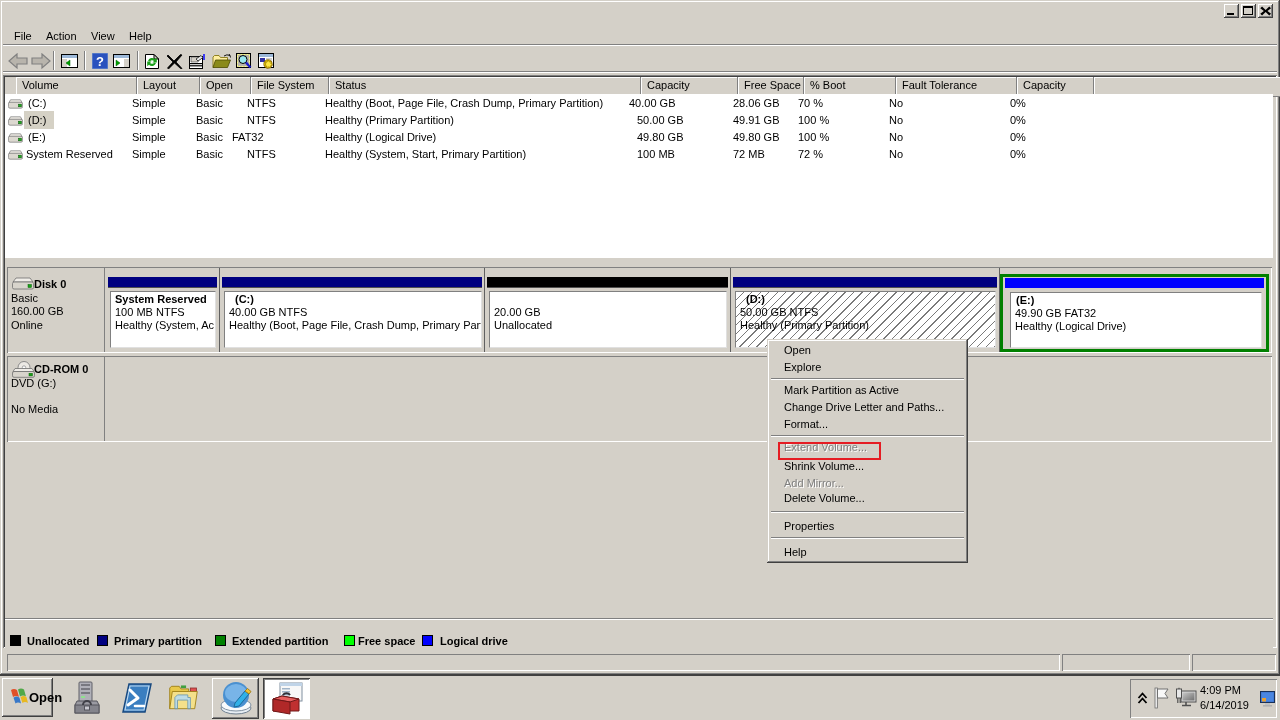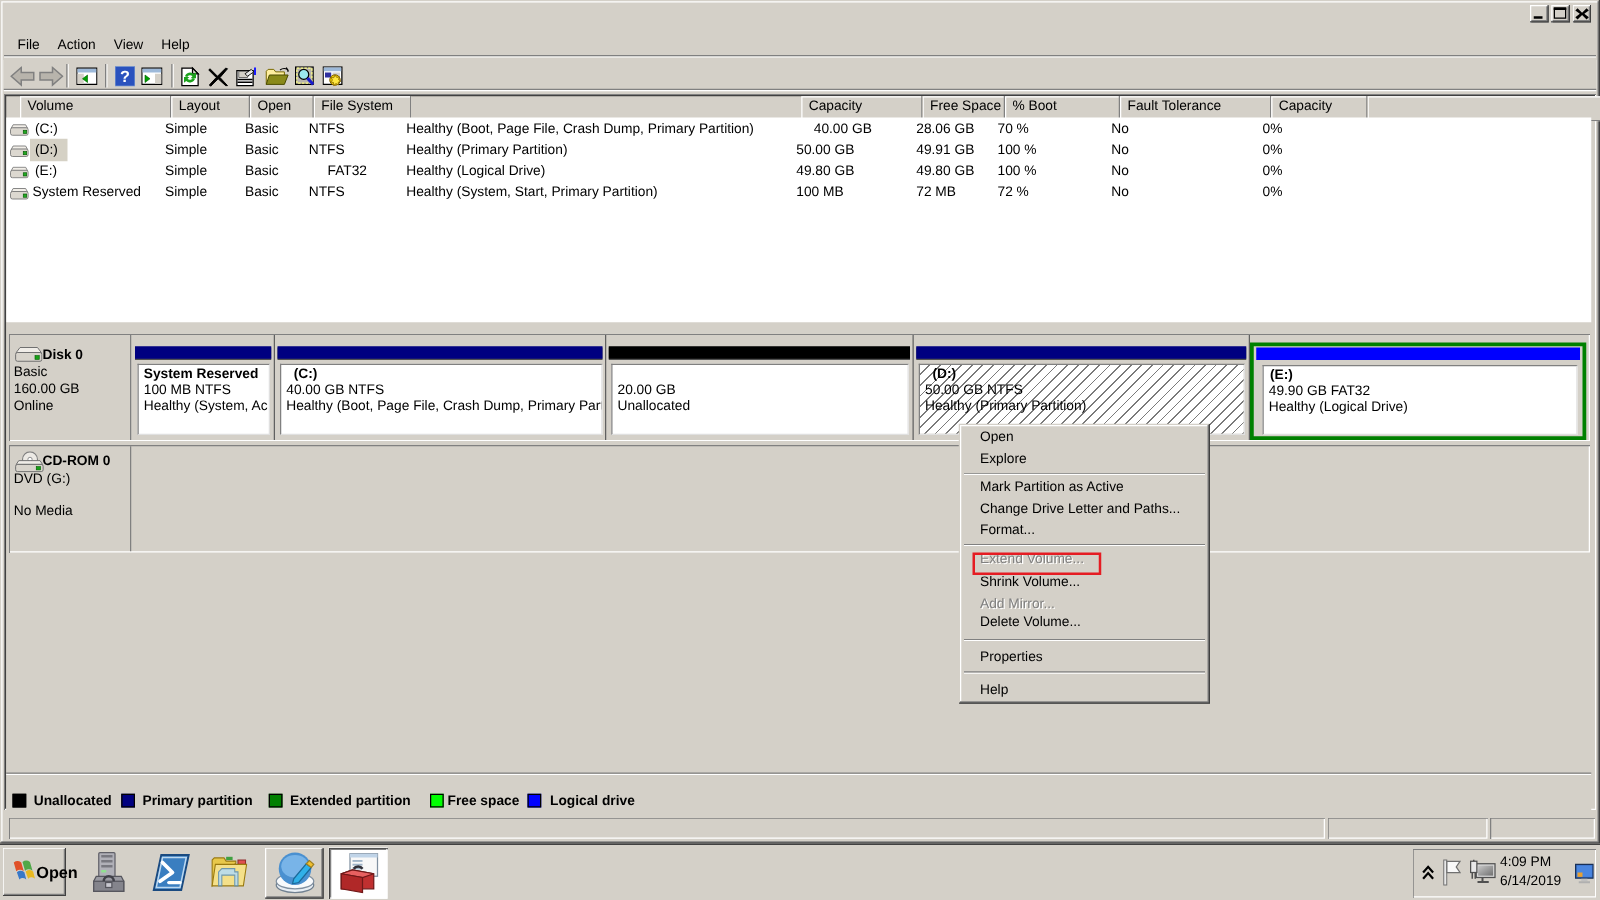--- a/index.html
+++ b/index.html
@@ -165,39 +165,40 @@
     <path d="M10 7 L11.4 9 L13.6 8.4 L12.8 10.6 L14.6 12 L12.6 12.8 L12.8 15 L10.8 13.8 L9 15.4 L8.8 13 L6.6 12.6 L8 11 L6.8 9 L9 9.2 Z" fill="#ffe840" stroke="#806000" stroke-width="0.6"></path>
   </svg>
 </div>
 
 <div class="abs view"></div>
 
 <div class="hdrcell" style="left:5px;width:121px">Volume</div>
 <div class="hdrcell" style="left:126px;width:63px">Layout</div>
 <div class="hdrcell" style="left:189px;width:51px">Open</div>
 <div class="hdrcell" style="left:240px;width:78px">File System</div>
+<div class="hdrcell" style="left:318px;width:312px">Status</div>
 <div class="hdrcell" style="left:630px;width:97px">Capacity</div>
 <div class="hdrcell" style="left:727px;width:66px">Free Space</div>
 <div class="hdrcell" style="left:793px;width:92px">% Boot</div>
 <div class="hdrcell" style="left:885px;width:121px">Fault Tolerance</div>
 <div class="hdrcell" style="left:1006px;width:77px">Capacity</div>
 <div class="hdrcell" style="left:1083px;width:190px"></div>
 
 <div class="abs listwhite"></div>
 
 <div class="abs lrow" style="left:0;top:95px;width:1273px">
   <svg class="abs" style="left:8px;top:4px" width="15" height="10" viewBox="0 0 15 10">
         <use href="#hdd"></use>
       </svg>
   <span style="left:28px">(C:)</span>
       <span style="left:132px">Simple</span>
       <span style="left:196px">Basic</span>
   <span style="left:247px">NTFS</span>
       <span style="left:325px">Healthy (Boot, Page File, Crash Dump, Primary Partition)</span>
-  <span style="left:651px">40.00 GB</span>
+  <span style="left:629px">40.00 GB</span>
       <span style="left:733px">28.06 GB</span>
       <span style="left:798px">70 %</span>
   <span style="left:889px">No</span>
       <span style="left:1010px">0%</span>
 </div>
 <div class="abs lrow" style="left:0;top:112px;width:1273px">
   <svg class="abs" style="left:8px;top:4px" width="15" height="10" viewBox="0 0 15 10">
         <use href="#hdd"></use>
       </svg>
   <span style="left:24px;top:-1px;width:30px;height:18px;background:#d5d1c5"></span>
@@ -212,21 +213,21 @@
   <span style="left:889px">No</span>
       <span style="left:1010px">0%</span>
 </div>
 <div class="abs lrow" style="left:0;top:129px;width:1273px">
   <svg class="abs" style="left:8px;top:4px" width="15" height="10" viewBox="0 0 15 10">
         <use href="#hdd"></use>
       </svg>
   <span style="left:28px">(E:)</span>
       <span style="left:132px">Simple</span>
       <span style="left:196px">Basic</span>
-  <span style="left:262px">FAT32</span>
+  <span style="left:232px">FAT32</span>
       <span style="left:325px">Healthy (Logical Drive)</span>
   <span style="left:637px">49.80 GB</span>
       <span style="left:733px">49.80 GB</span>
       <span style="left:798px">100 %</span>
   <span style="left:889px">No</span>
       <span style="left:1010px">0%</span>
 </div>
 <div class="abs lrow" style="left:0;top:146px;width:1273px">
   <svg class="abs" style="left:8px;top:4px" width="15" height="10" viewBox="0 0 15 10">
         <use href="#hdd"></use>

